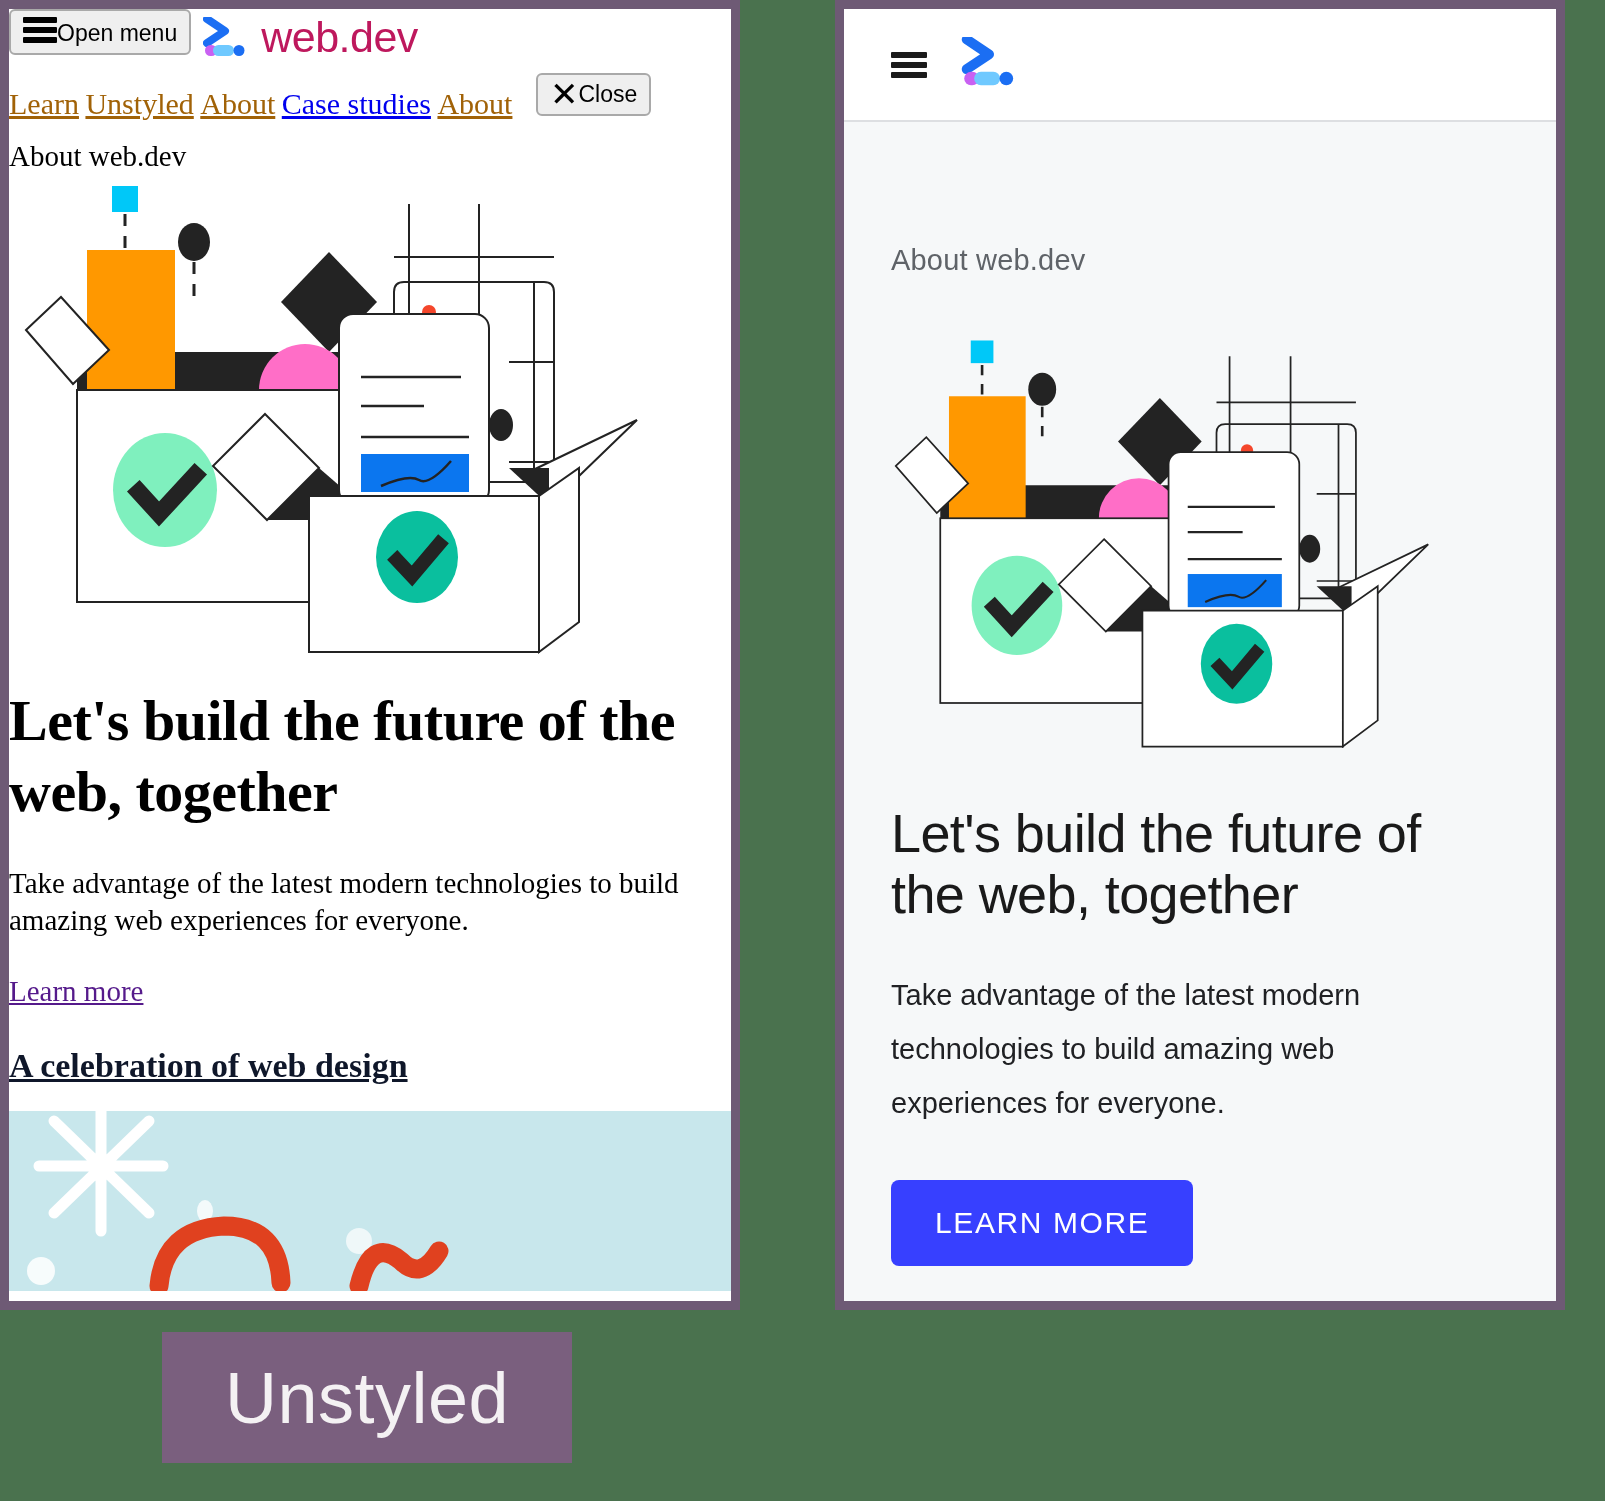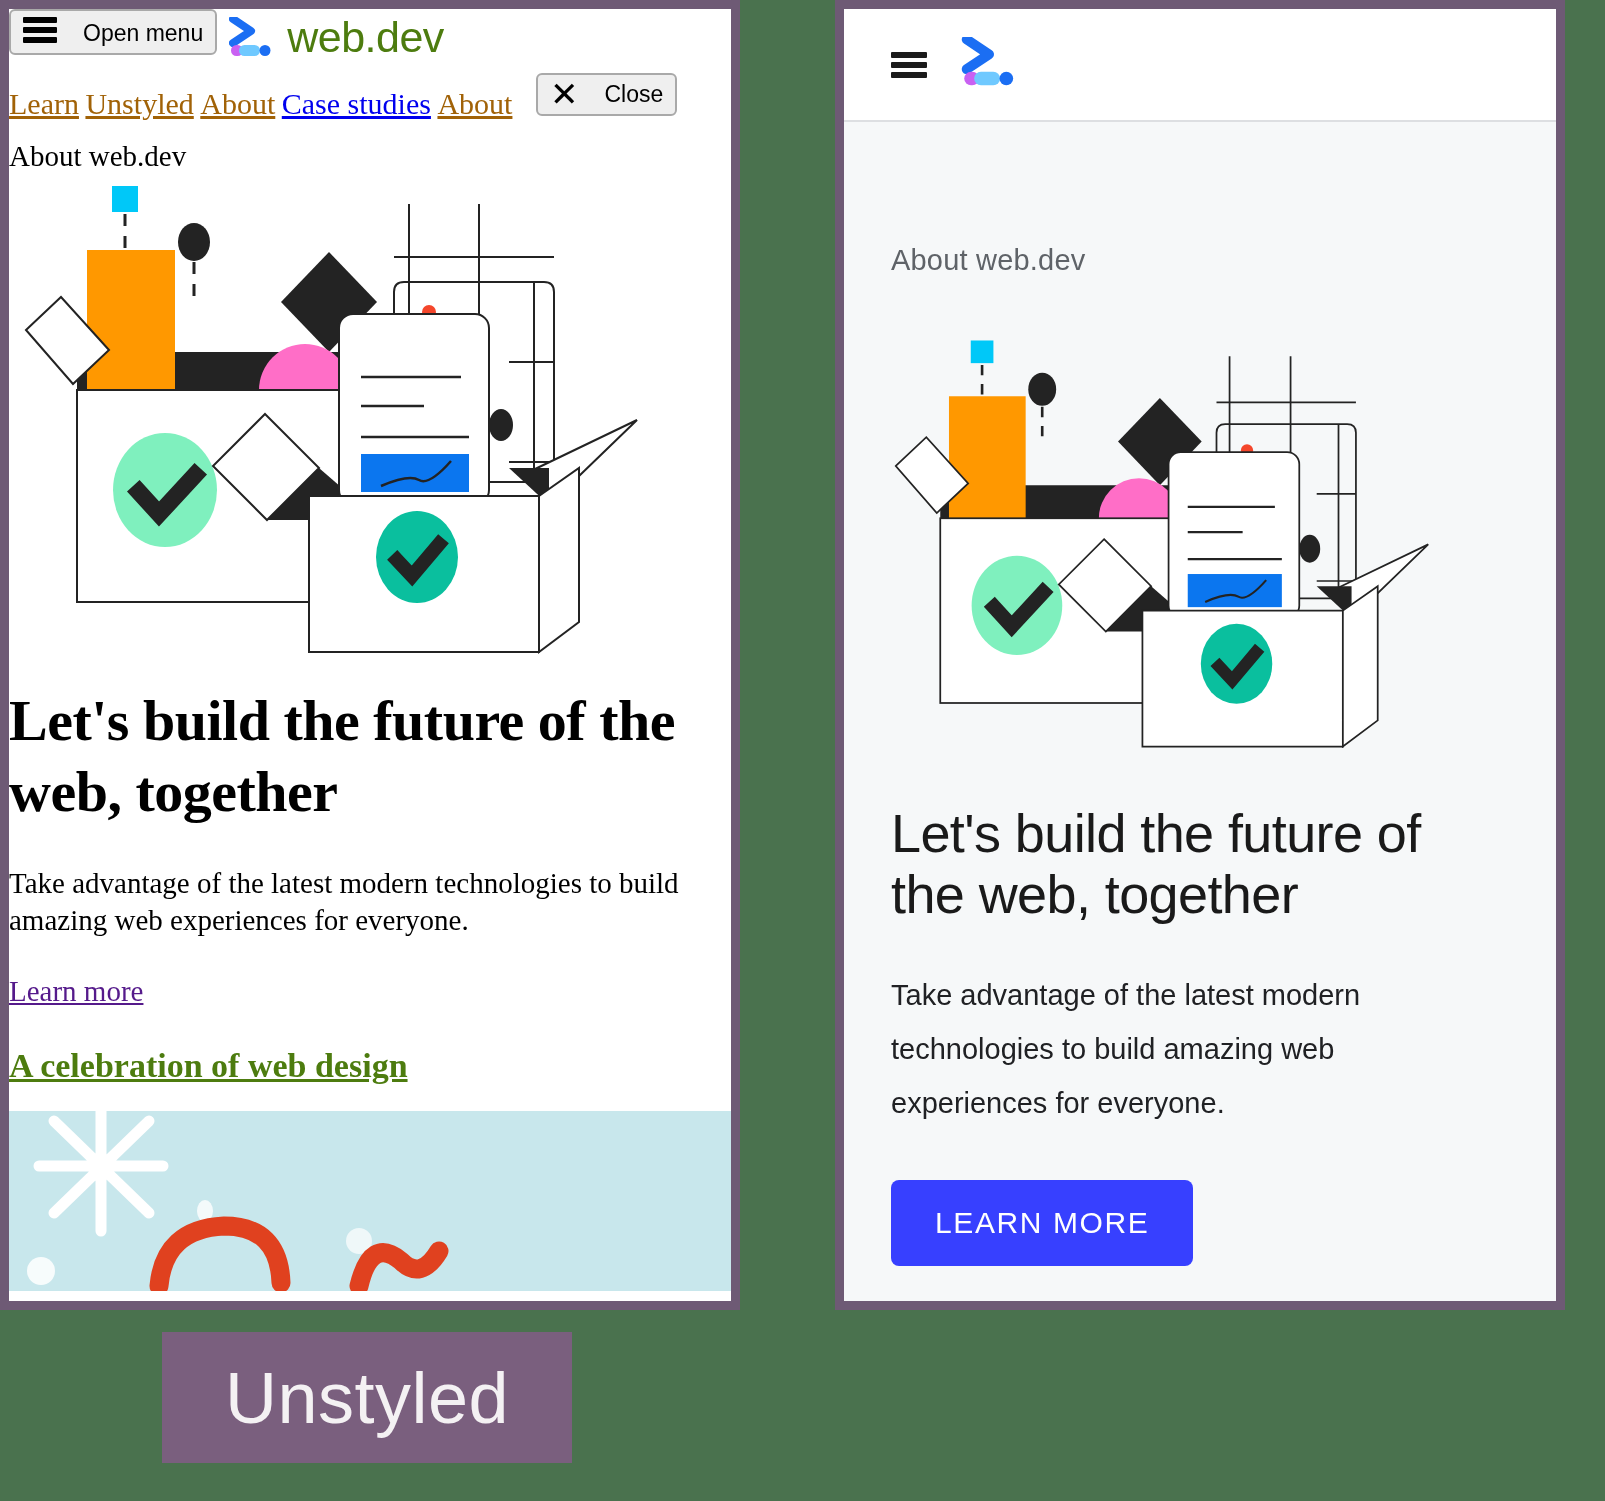--- a/index.html
+++ b/index.html
@@ -68,21 +68,21 @@
 
   .u-btn {
     font-family: "Liberation Sans", sans-serif;
     font-size: 23px;
     background: #efefef;
     border: 2px solid #a9a9a9;
     border-radius: 6px;
     padding: 6px 12px 8px 12px;
     display: inline-flex;
     align-items: flex-end;
-    gap: 26px;
+    gap: 0;
     color: #000;
     line-height: 1;
     cursor: pointer;
   }
 
   .hamburger-glyph {
     display: inline-flex;
     flex-direction: column;
     justify-content: space-between;
     width: 34px;
@@ -106,21 +106,21 @@
   .u-logo-wrap {
     display: flex;
     align-items: center;
     gap: 14px;
     margin-left: 12px;
     margin-top: 4px;
   }
   .u-logo-text {
     font-family: "Liberation Sans", sans-serif;
     font-size: 43px;
-    color: #4d7c0f;
+    color: #be185d;
     letter-spacing: -0.5px;
   }
 
   .wd-mark { width: 44px; height: 42px; display:block; }
 
   .u-navrow {
     position: relative;
     display: flex;
     align-items: flex-start;
     padding: 0;
@@ -183,21 +183,21 @@
     text-decoration: underline;
     line-height: 1.25;
   }
 
   .u-h2 {
     margin-top: 38px;
     font-family: "Liberation Serif", serif;
     font-weight: bold;
     font-size: 34px;
   }
-  .u-h2 a { color: #4d7c0f; text-decoration: underline; }
+  .u-h2 a { color: #0f172a; text-decoration: underline; }
 
   .u-photo {
     margin-top: 26px;
     width: 722px;
     height: 180px;
     display: block;
   }
 
   
   .s-root {

